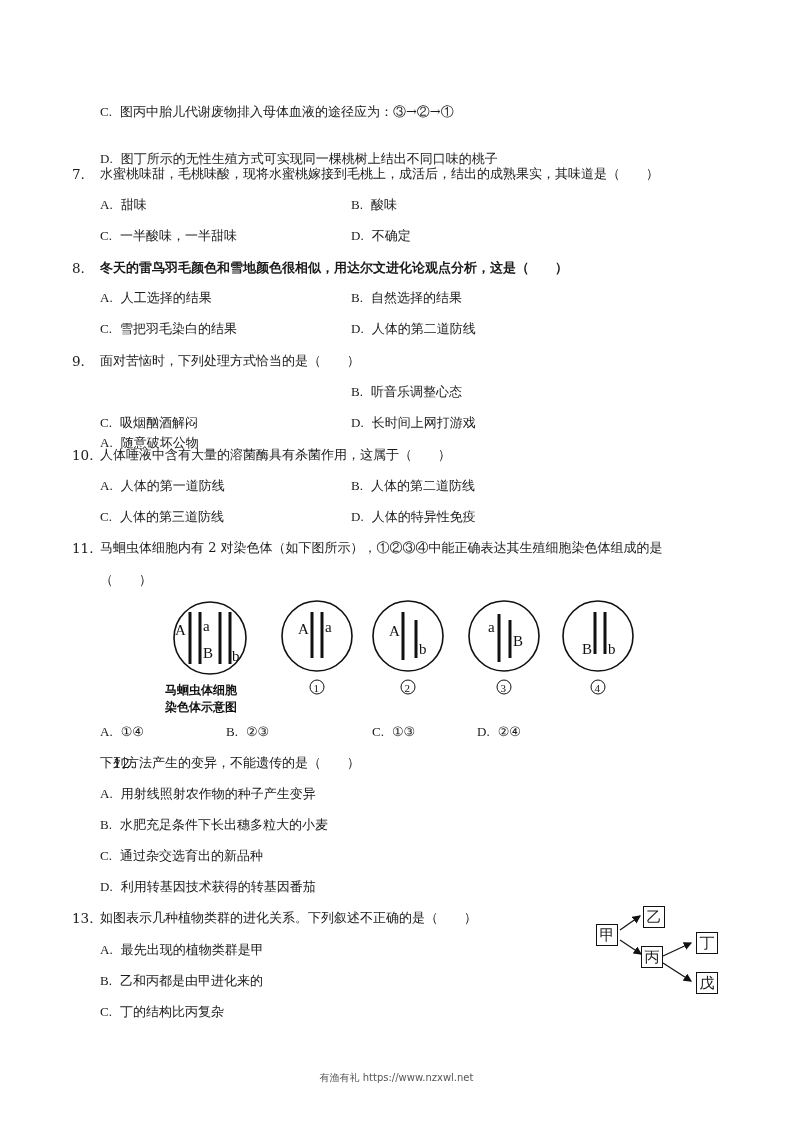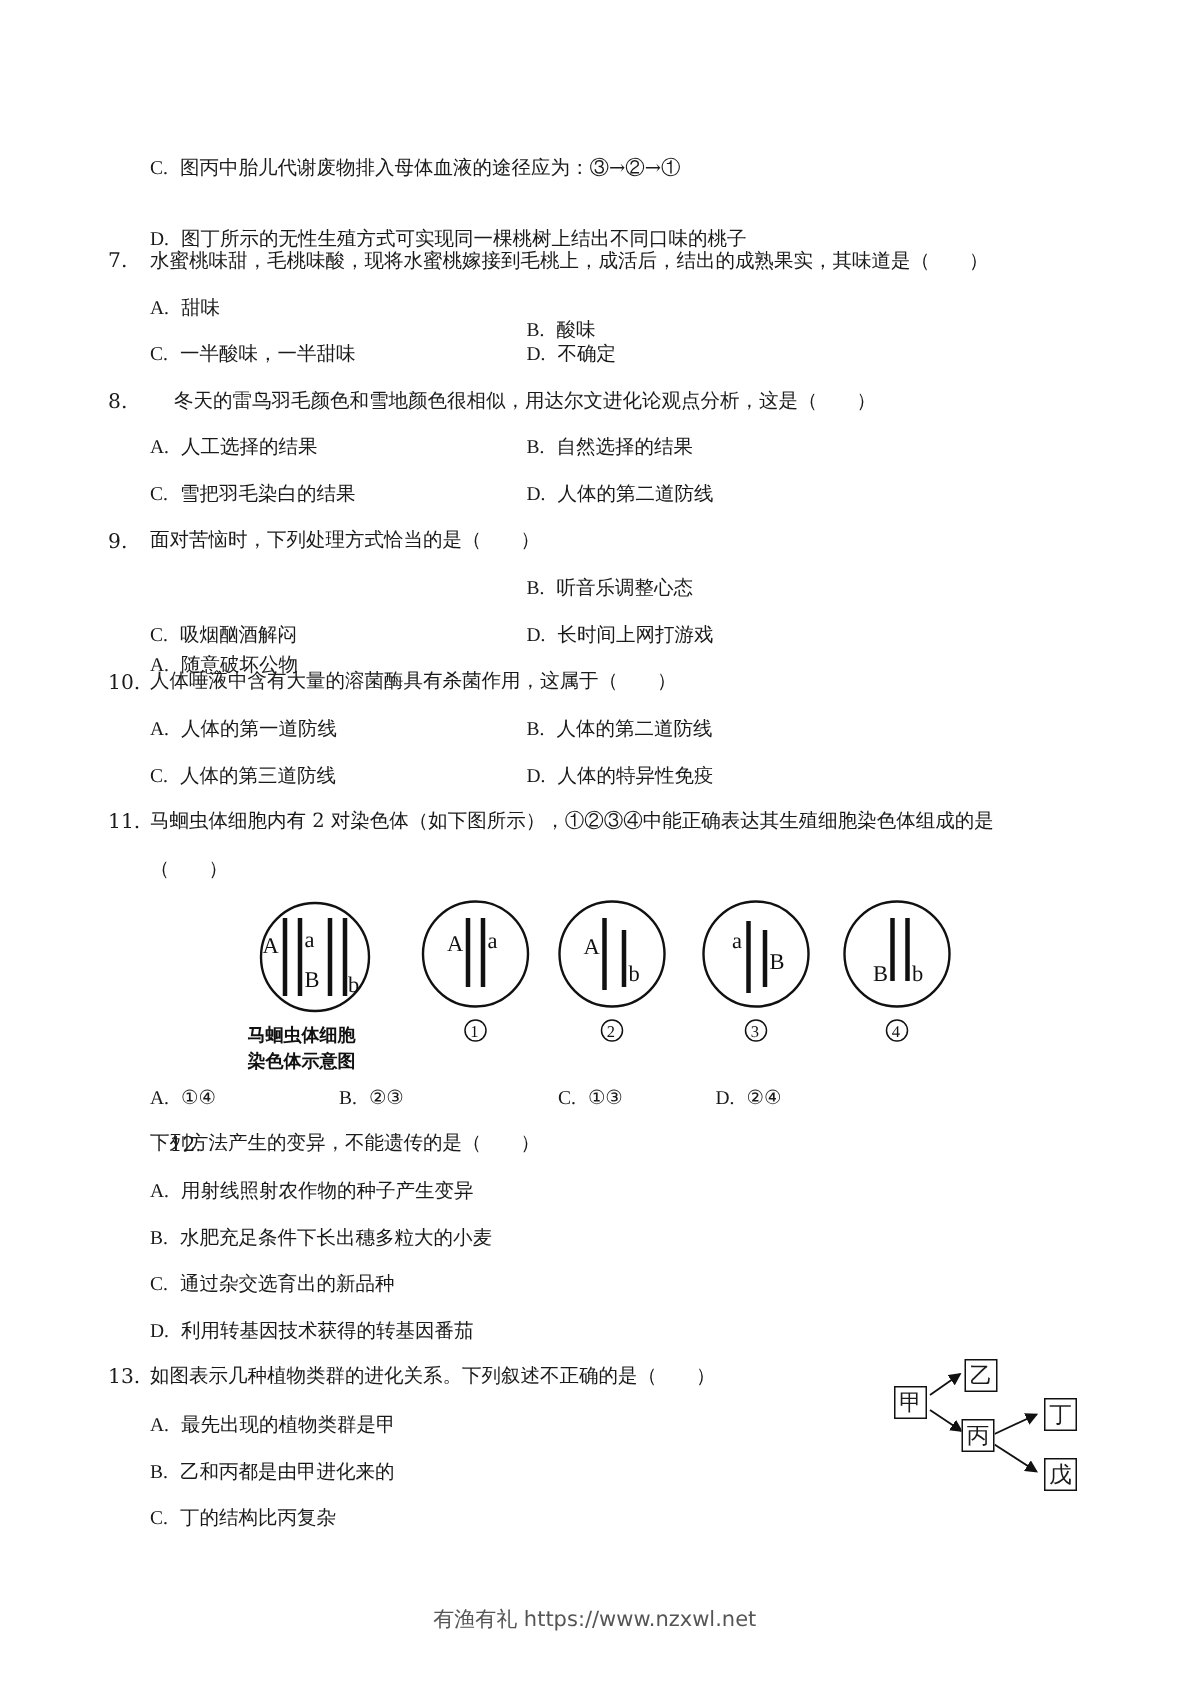--- a/index.html
+++ b/index.html
@@ -3,43 +3,43 @@
 <meta charset="utf-8">
 <style>
   html, body { margin:0; padding:0; background:#ffffff; }
   body { width:793px; height:1122px; position:relative; overflow:hidden;
          font-family: "DejaVu Serif", "Liberation Serif", serif; color:#1a1a1a; }
   .line { position:absolute; font-size:13px; line-height:18px; white-space:nowrap; }
   .qnum { position:absolute; font-size:13.5px; line-height:18px; }
   .opt-lbl { font-family: "Liberation Serif", serif; margin-right:8px; }
   .fig { position:absolute; }
   .footer { position:absolute; left:0; width:793px; top:1071px; text-align:center;
-            font-family: "DejaVu Sans", sans-serif; font-size:14px; color:#555; }
+            font-family: "DejaVu Sans", sans-serif; font-size:10px; color:#555; }
   .box { position:absolute; border:1.3px solid #111; font-family:"DejaVu Sans", sans-serif;
          font-size:15px; line-height:20px; width:20px; height:20px; text-align:center; background:#fff; }
 </style>
 </head>
 <body>
 
 <div class="line" style="left:100px;top:103px;">
   <span class="opt-lbl">C.</span><span>图丙中胎儿代谢废物排入母体血液的途径应为：③→②→①</span>
 </div>
 <div class="line" style="left:100px;top:150px;">
   <span class="opt-lbl">D.</span><span>图丁所示的无性生殖方式可实现同一棵桃树上结出不同口味的桃子</span>
 </div>
 
 <div class="qnum" style="left:72px;top:165px;">7.</div>
 <div class="line" style="left:100px;top:165px;font-family:Liberation Serif, serif;">水蜜桃味甜，毛桃味酸，现将水蜜桃嫁接到毛桃上，成活后，结出的成熟果实，其味道是（　　）</div>
 <div class="line" style="left:100px;top:196px;"><span class="opt-lbl">A.</span><span>甜味</span></div>
-<div class="line" style="left:351px;top:196px;margin-top:15px;"><span class="opt-lbl">B.</span><span>酸味</span></div>
+<div class="line" style="left:351px;top:196px;"><span class="opt-lbl">B.</span><span>酸味</span></div>
 <div class="line" style="left:100px;top:227px;"><span class="opt-lbl">C.</span><span>一半酸味，一半甜味</span></div>
 <div class="line" style="left:351px;top:227px;"><span class="opt-lbl">D.</span><span>不确定</span></div>
 
 <div class="qnum" style="left:72px;top:259px;">8.</div>
-<div class="line" style="left:116px;top:259px;">冬天的雷鸟羽毛颜色和雪地颜色很相似，用达尔文进化论观点分析，这是（　　）</div>
+<div class="line" style="left:100px;top:259px;font-weight:bold;">冬天的雷鸟羽毛颜色和雪地颜色很相似，用达尔文进化论观点分析，这是（　　）</div>
 <div class="line" style="left:100px;top:289px;"><span class="opt-lbl">A.</span><span>人工选择的结果</span></div>
 <div class="line" style="left:351px;top:289px;"><span class="opt-lbl">B.</span><span>自然选择的结果</span></div>
 <div class="line" style="left:100px;top:320px;"><span class="opt-lbl">C.</span><span>雪把羽毛染白的结果</span></div>
 <div class="line" style="left:351px;top:320px;"><span class="opt-lbl">D.</span><span>人体的第二道防线</span></div>
 
 <div class="qnum" style="left:72px;top:352px;">9.</div>
 <div class="line" style="left:100px;top:352px;">面对苦恼时，下列处理方式恰当的是（　　）</div>
 <div class="line" style="left:100px;top:398px;margin-top:36px;"><span class="opt-lbl">A.</span><span>随意破坏公物</span></div>
 <div class="line" style="left:351px;top:383px;"><span class="opt-lbl">B.</span><span>听音乐调整心态</span></div>
 <div class="line" style="left:100px;top:414px;"><span class="opt-lbl">C.</span><span>吸烟酗酒解闷</span></div>

